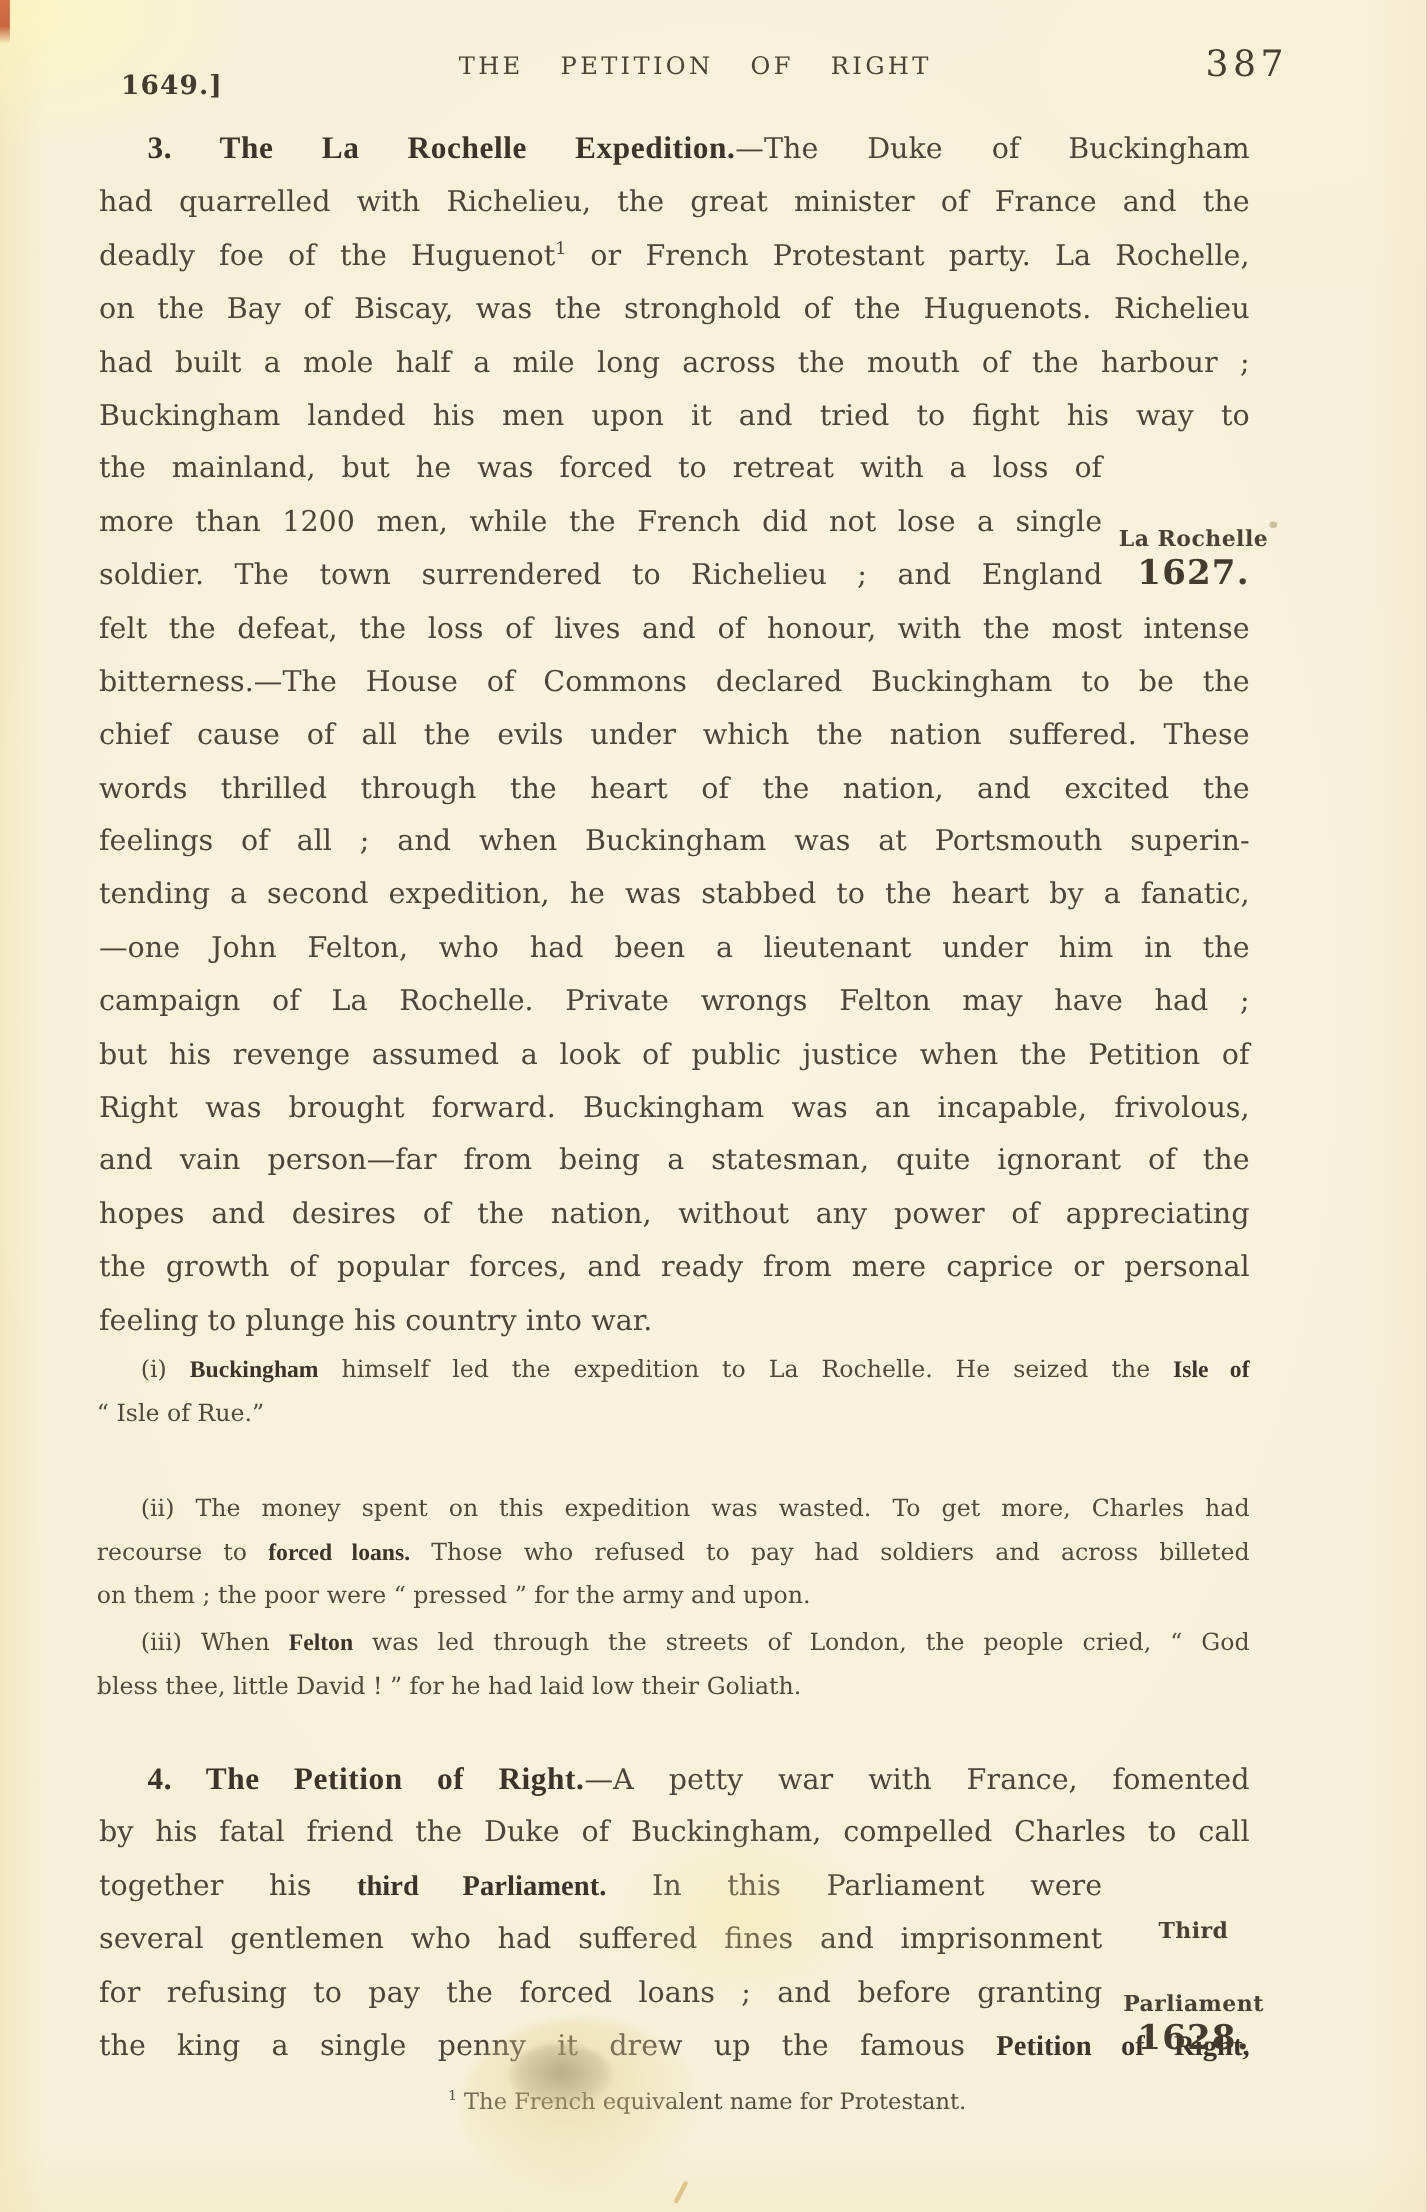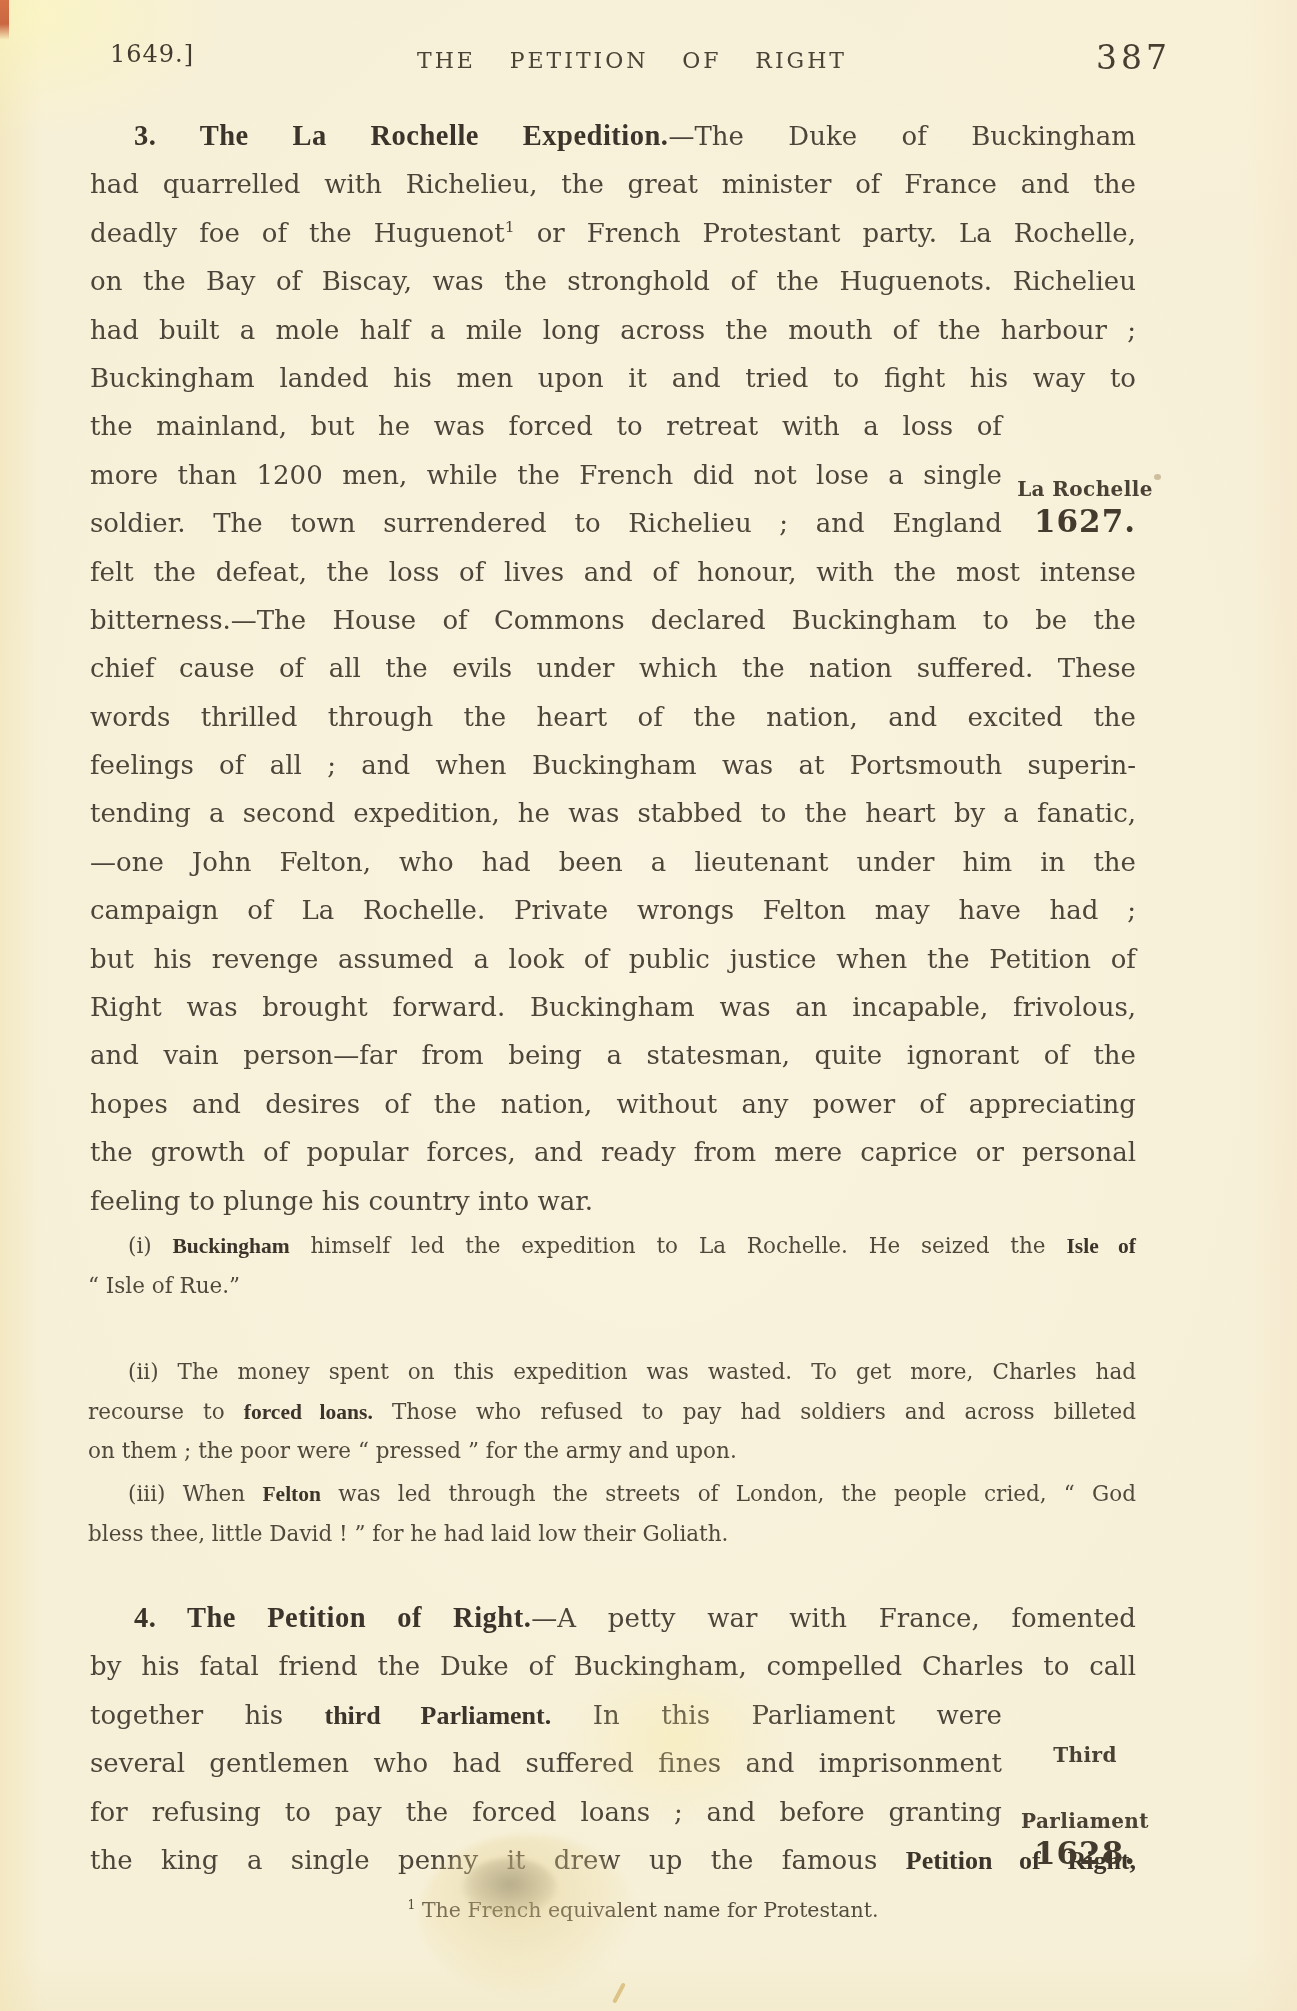--- a/index.html
+++ b/index.html
@@ -10,21 +10,21 @@
     background-color:var(--page_bg,#f7f0d8);
     background-image:
       radial-gradient(ellipse 280px 170px at 25px 15px, rgba(252,246,186,.65), transparent 70%),
       radial-gradient(ellipse 520px 300px at 88% 3%, rgba(250,241,214,.5), transparent 75%),
       radial-gradient(ellipse 900px 1400px at 50% 45%, rgba(255,252,240,.30), transparent 80%),
       linear-gradient(90deg, rgba(240,226,176,.55) 0, rgba(240,226,176,0) 42px),
       linear-gradient(270deg, rgba(244,228,198,.55) 0, rgba(244,228,198,0) 55px),
       linear-gradient(0deg, rgba(240,229,190,.4) 0, rgba(240,229,190,0) 60px);
   }
   
-  .h-left{position:absolute; left:110px; top:40px; font-size:24px; font-weight:normal; letter-spacing:1px; color:#433b2f;}
+  .h-left{position:absolute; left:110px; top:62px; font-size:24px; font-weight:bold; letter-spacing:1px; color:#433b2f;}
   .h-center{position:absolute; left:417px; top:48px; width:430px; font-size:22px; letter-spacing:3px;
             text-align:justify; text-align-last:justify; color:#4c4336;}
   .h-right{position:absolute; left:1096px; top:38px; font-size:33px; letter-spacing:4px; color:#473e31;}
 
   
   .bodytext{position:absolute; left:90px; width:1046px; font-size:26px; line-height:48.4px;}
   .body3{top:112px;}
   .body4{top:1594px;}
   .tl{text-align:justify; text-align-last:justify; height:48.4px;}
   .tl.last{text-align-last:left;}

